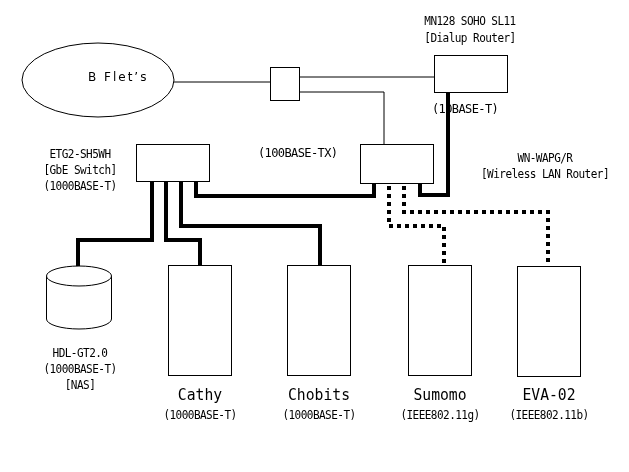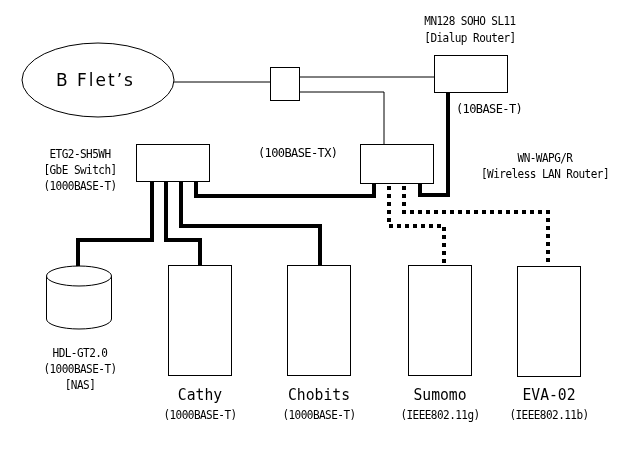--- a/index.html
+++ b/index.html
@@ -4,21 +4,21 @@
   <style>
     html, body { margin: 0; padding: 0; background: #ffffff; }
     body { width: 629px; height: 472px; position: relative; overflow: hidden;
            font-family: "DejaVu Sans Mono", monospace; color: #000; }
     svg { position: absolute; left: 0; top: 0; }
     .lbl { position: absolute; font-family: "DejaVu Sans Mono", monospace; font-size: 12px;
            line-height: 15px; text-align: center; white-space: nowrap; letter-spacing: -0.6px; transform: scaleX(0.92); transform-origin: center top; }
     .lbl-l { position: absolute; font-family: "DejaVu Sans Mono", monospace; font-size: 12px;
            line-height: 15px; white-space: nowrap; letter-spacing: -0.6px; }
     .big { font-size: 16px; line-height: 18px; letter-spacing: 0px; }
-    .ell-text { position: absolute; font-family: "DejaVu Sans", sans-serif; font-size: 17px; letter-spacing: 2px; }
+    .ell-text { position: absolute; font-family: "DejaVu Sans", sans-serif; font-size: 12px; letter-spacing: 2px; margin-left: 32px; }
   </style>
 </head>
 <body>
 
 <svg width="629" height="472">
 
   <g stroke="#000" stroke-width="1" fill="none">
     <line x1="174" y1="82" x2="270" y2="82"></line>
     <line x1="299" y1="77" x2="434" y2="77"></line>
     <polyline points="299,92 384,92 384,145"></polyline>
@@ -51,21 +51,21 @@
     <rect x="287.5" y="265.5" width="63" height="110"></rect>
     <rect x="408.5" y="265.5" width="63" height="110"></rect>
     <rect x="517.5" y="266.5" width="63" height="110"></rect>
   </g>
 </svg>
 
 <div class="ell-text" style="left:56px; top:70px;">B Flet’s</div>
 
 <div class="lbl" style="left:405px; top:14px; width:130px;">MN128 SOHO SL11</div>
 <div class="lbl" style="left:405px; top:31px; width:130px;">[Dialup Router]</div>
-<div class="lbl-l" style="left:456px; top:102px;">(10BASE-T)</div>
+<div class="lbl-l" style="left:432px; top:102px;">(10BASE-T)</div>
 
 <div class="lbl-l" style="left:258px; top:146px;">(100BASE-TX)</div>
 <div class="lbl" style="left:480px; top:151px; width:130px;">WN-WAPG/R</div>
 <div class="lbl" style="left:455px; top:167px; width:180px;">[Wireless LAN Router]</div>
 
 <div class="lbl" style="left:28px; top:147px; width:104px;">ETG2-SH5WH</div>
 <div class="lbl" style="left:28px; top:163px; width:104px;">[GbE Switch]</div>
 <div class="lbl" style="left:28px; top:179px; width:104px;">(1000BASE-T)</div>
 
 <div class="lbl" style="left:28px; top:346px; width:104px;">HDL-GT2.0</div>

